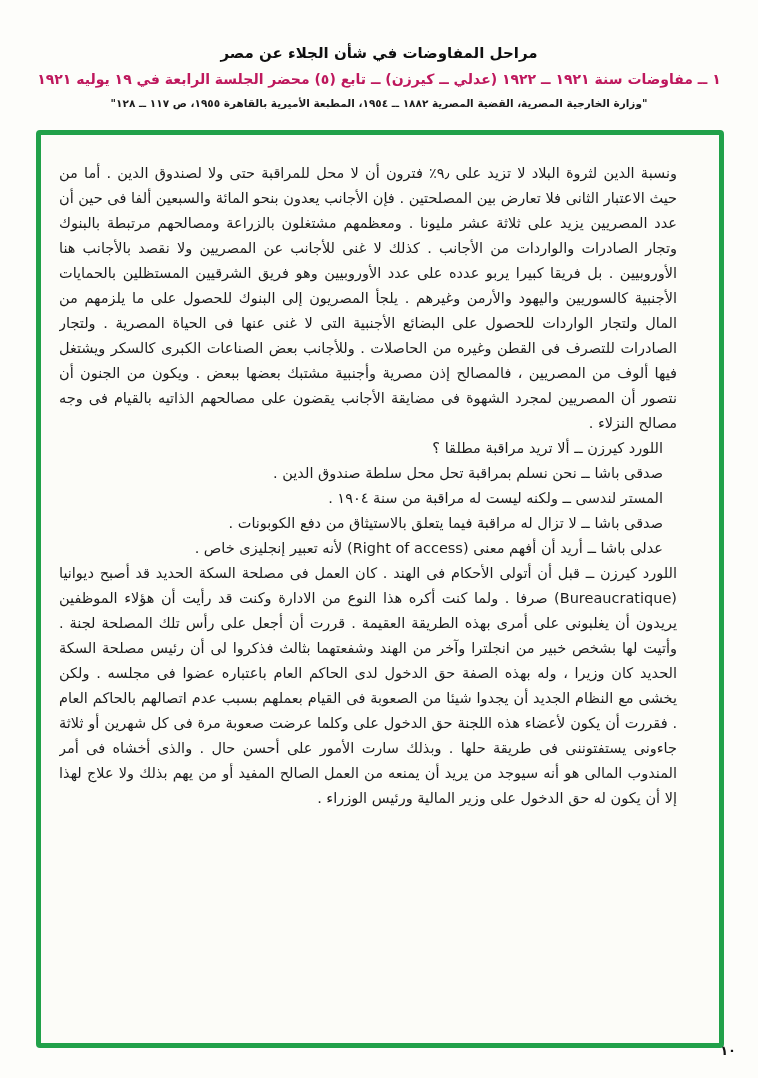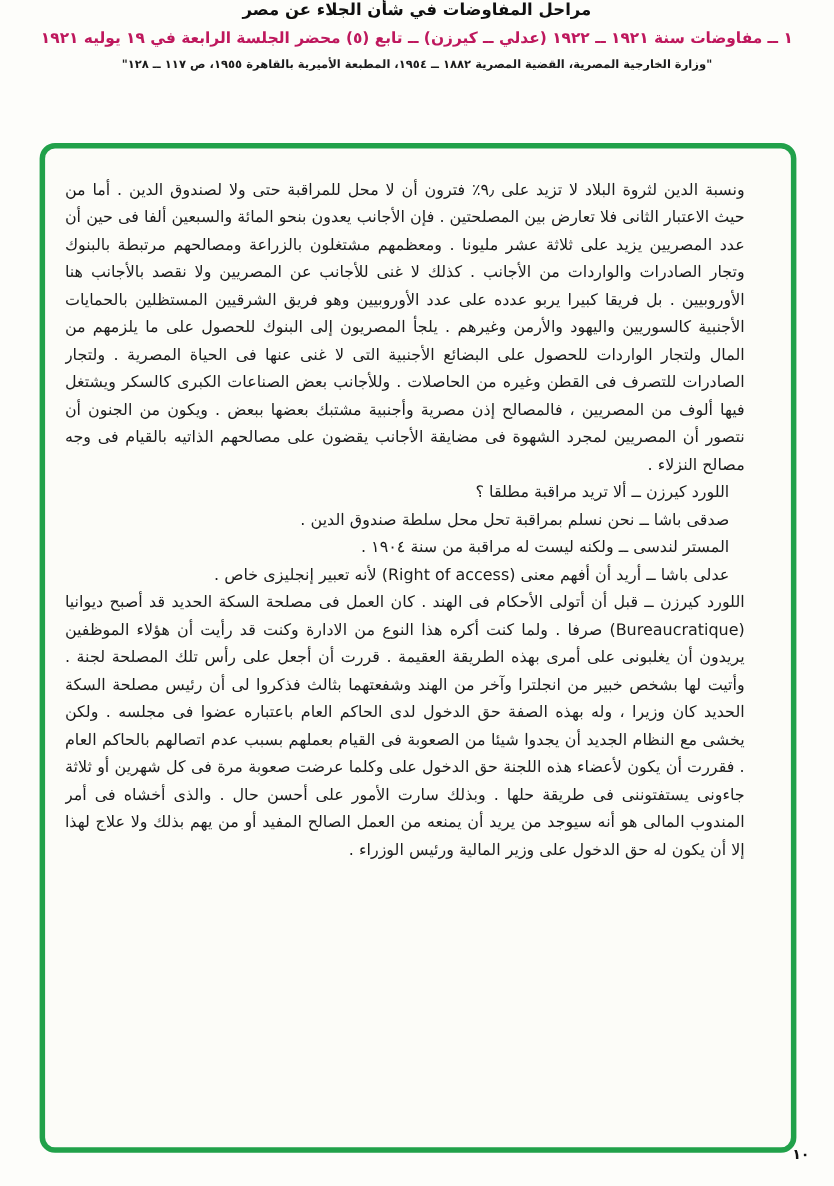--- a/index.html
+++ b/index.html
@@ -15,20 +15,21 @@
     position: relative;
     overflow: hidden;
   }
   .page {
     position: relative;
     width: 758px;
     height: 1078px;
   }
   .header {
     text-align: center;
+    padding-top: 44px;
   }
   .header .title {
     font-size: 15px;
     font-weight: bold;
     margin: 0 0 9px 0;
     color: #101010;
   }
   .header .subtitle {
     font-size: 14px;
     font-weight: bold;
@@ -42,21 +43,21 @@
     color: #1b1b1b;
   }
   .frame {
     position: absolute;
     left: 36px;
     top: 130px;
     width: 688px;
     height: 918px;
     box-sizing: border-box;
     border: 5px solid #21a14a;
-    border-radius: 14px;
+    border-radius: 4px;
     background: #fcfcf8;
   }
   .text-block {
     position: absolute;
     top: 26px;
     right: 42px;
     left: 18px;
     bottom: 18px;
     font-size: 14.5px;
     line-height: 25px;
@@ -96,20 +97,21 @@
     <p class="subtitle">١ ــ مفاوضات سنة ١٩٢١ ــ ١٩٢٢ (عدلي ــ كيرزن) ــ تابع (٥) محضر الجلسة الرابعة في ١٩ يوليه ١٩٢١</p>
     <p class="source">"وزارة الخارجية المصرية، القضية المصرية ١٨٨٢ ــ ١٩٥٤، المطبعة الأميرية بالقاهرة ١٩٥٥، ص ١١٧ ــ ١٢٨"</p>
   </div>
 
   <div class="frame">
     <div class="text-block">
       <p class="para">ونسبة الدين لثروة البلاد لا تزيد على ٩٫٪ فترون أن لا محل للمراقبة حتى ولا لصندوق الدين . أما من حيث الاعتبار الثانى فلا تعارض بين المصلحتين . فإن الأجانب يعدون بنحو المائة والسبعين ألفا فى حين أن عدد المصريين يزيد على ثلاثة عشر مليونا . ومعظمهم مشتغلون بالزراعة ومصالحهم مرتبطة بالبنوك وتجار الصادرات والواردات من الأجانب . كذلك لا غنى للأجانب عن المصريين ولا نقصد بالأجانب هنا الأوروبيين . بل فريقا كبيرا يربو عدده على عدد الأوروبيين وهو فريق الشرقيين المستظلين بالحمايات الأجنبية كالسوريين واليهود والأرمن وغيرهم . يلجأ المصريون إلى البنوك للحصول على ما يلزمهم من المال ولتجار الواردات للحصول على البضائع الأجنبية التى لا غنى عنها فى الحياة المصرية . ولتجار الصادرات للتصرف فى القطن وغيره من الحاصلات . وللأجانب بعض الصناعات الكبرى كالسكر ويشتغل فيها ألوف من المصريين ، فالمصالح إذن مصرية وأجنبية مشتبك بعضها ببعض . ويكون من الجنون أن نتصور أن المصريين لمجرد الشهوة فى مضايقة الأجانب يقضون على مصالحهم الذاتيه بالقيام فى وجه مصالح النزلاء .</p>
       <p class="dialogue">اللورد كيرزن ــ ألا تريد مراقبة مطلقا ؟</p>
       <p class="dialogue">صدقى باشا ــ نحن نسلم بمراقبة تحل محل سلطة صندوق الدين .</p>
       <p class="dialogue">المستر لندسى ــ ولكنه ليست له مراقبة من سنة ١٩٠٤ .</p>
+      <p class="dialogue">صدقى باشا ــ لا تزال له مراقبة فيما يتعلق بالاستيثاق من دفع الكوبونات .</p>
       <p class="dialogue">عدلى باشا ــ أريد أن أفهم معنى (Right of access) لأنه تعبير إنجليزى خاص .</p>
       <p class="para last">اللورد كيرزن ــ قبل أن أتولى الأحكام فى الهند . كان العمل فى مصلحة السكة الحديد قد أصبح ديوانيا (Bureaucratique) صرفا . ولما كنت أكره هذا النوع من الادارة وكنت قد رأيت أن هؤلاء الموظفين يريدون أن يغلبونى على أمرى بهذه الطريقة العقيمة . قررت أن أجعل على رأس تلك المصلحة لجنة . وأتيت لها بشخص خبير من انجلترا وآخر من الهند وشفعتهما بثالث فذكروا لى أن رئيس مصلحة السكة الحديد كان وزيرا ، وله بهذه الصفة حق الدخول لدى الحاكم العام باعتباره عضوا فى مجلسه . ولكن يخشى مع النظام الجديد أن يجدوا شيئا من الصعوبة فى القيام بعملهم بسبب عدم اتصالهم بالحاكم العام . فقررت أن يكون لأعضاء هذه اللجنة حق الدخول على وكلما عرضت صعوبة مرة فى كل شهرين أو ثلاثة جاءونى يستفتوننى فى طريقة حلها . وبذلك سارت الأمور على أحسن حال . والذى أخشاه فى أمر المندوب المالى هو أنه سيوجد من يريد أن يمنعه من العمل الصالح المفيد أو من يهم بذلك ولا علاج لهذا إلا أن يكون له حق الدخول على وزير المالية ورئيس الوزراء .</p>
     </div>
   </div>
 
   <div class="page-number">١٠</div>
 
 </div>
 
 </body></html>

